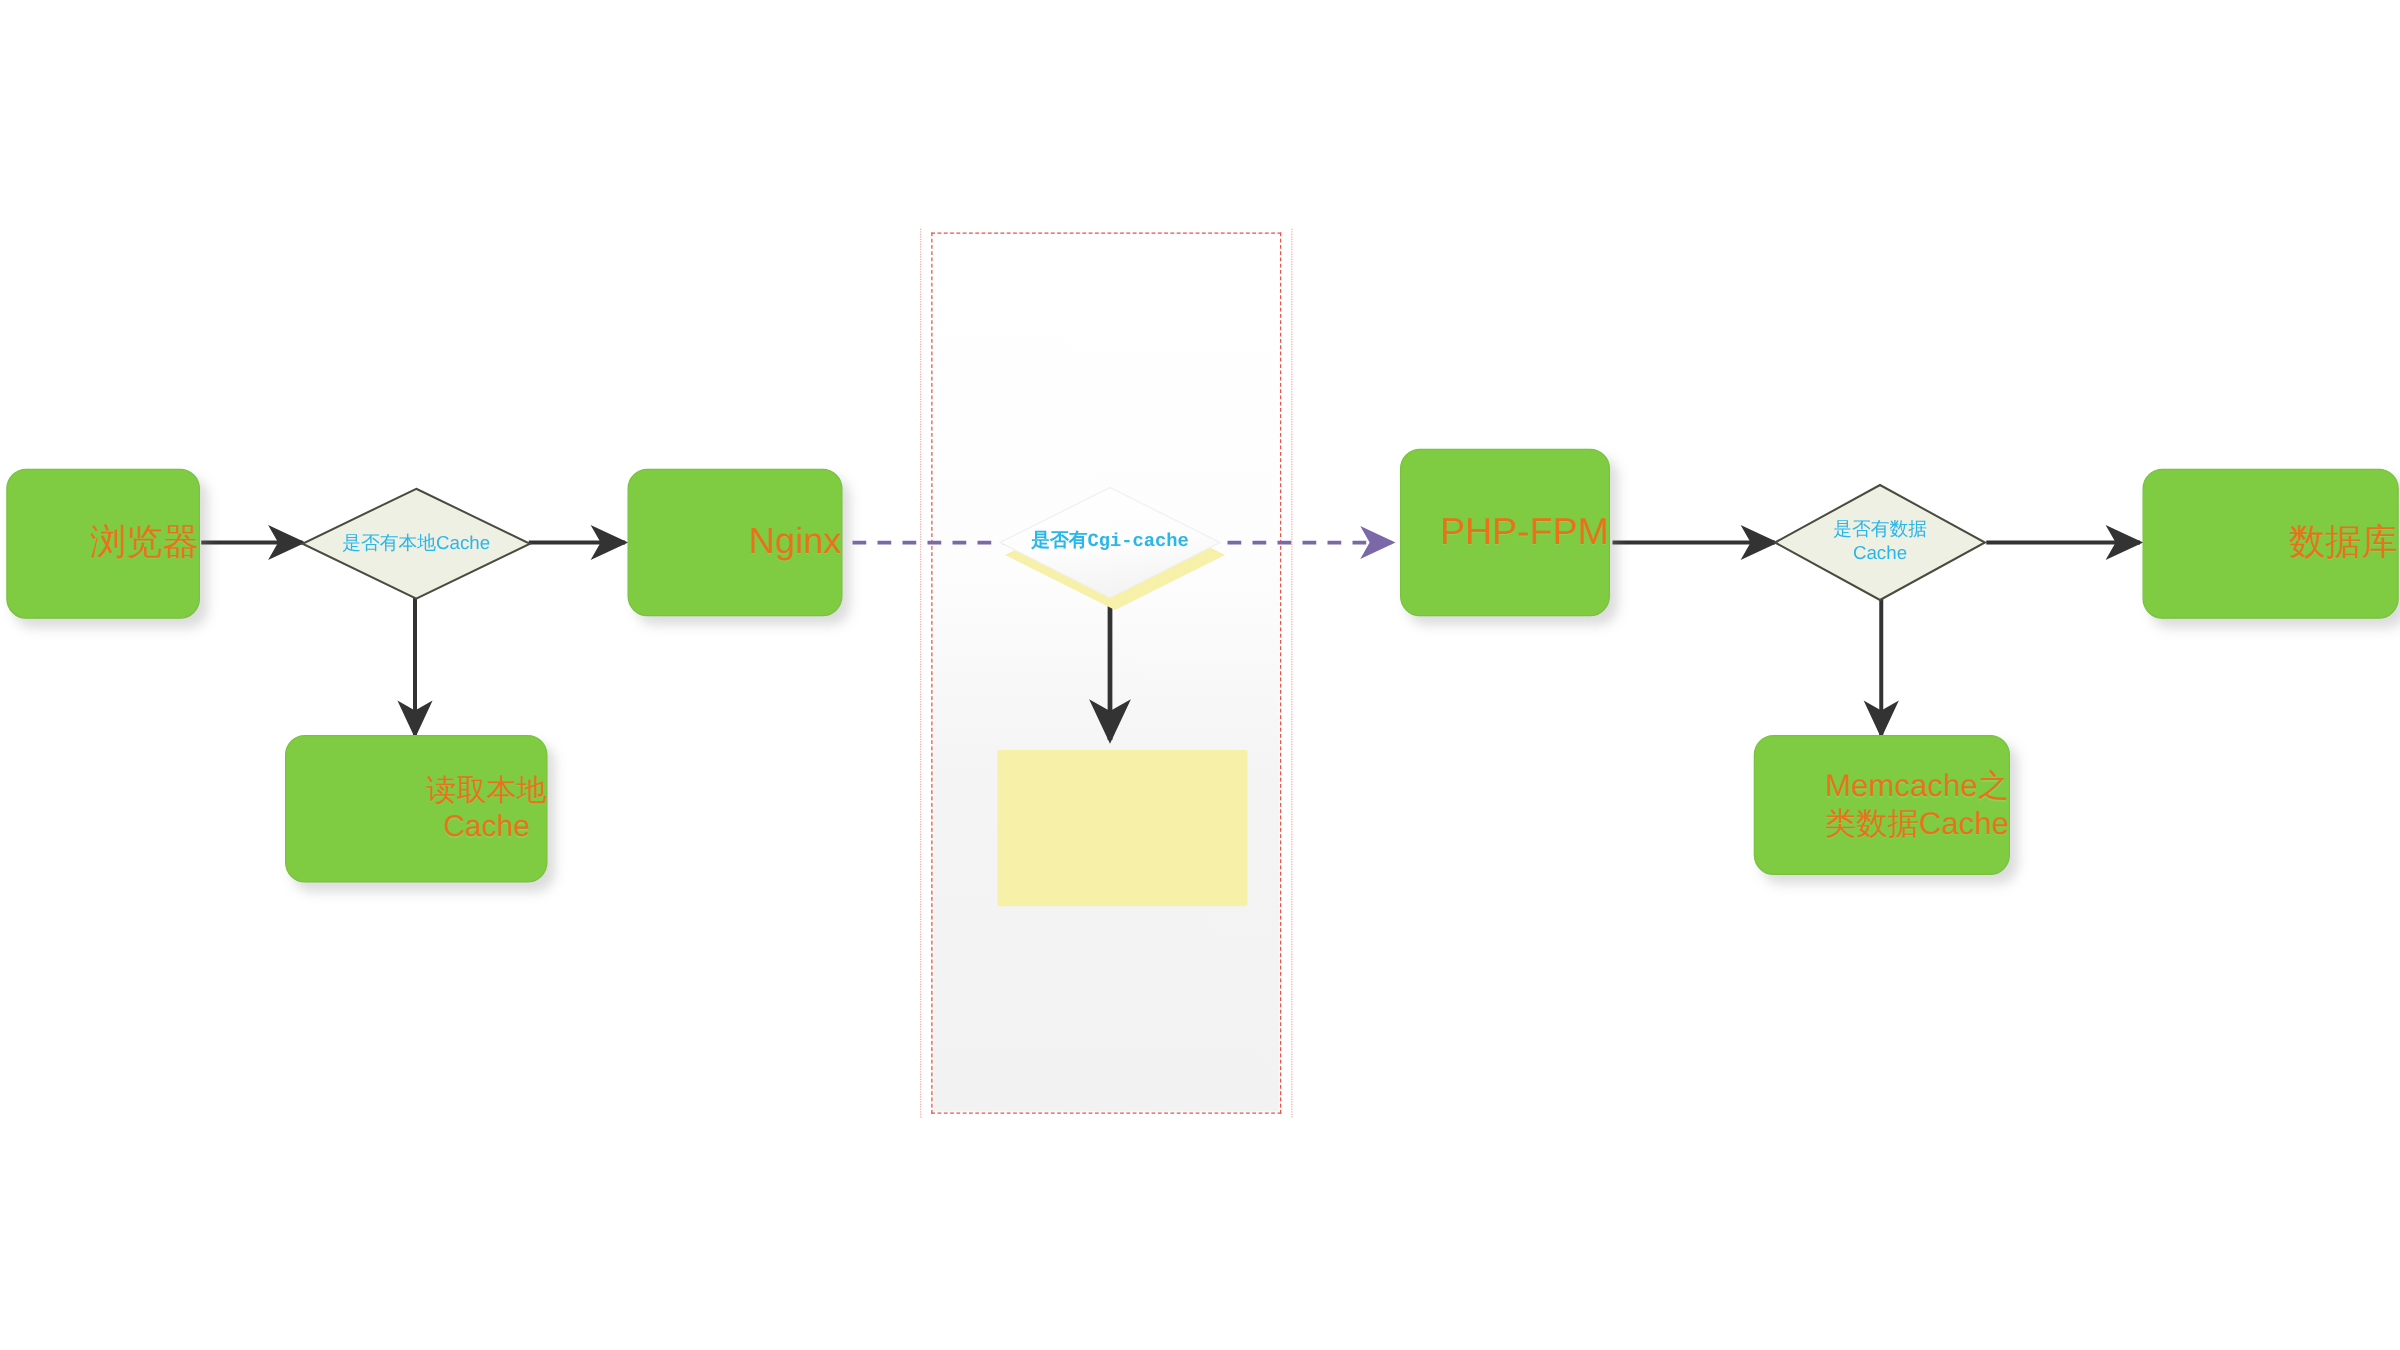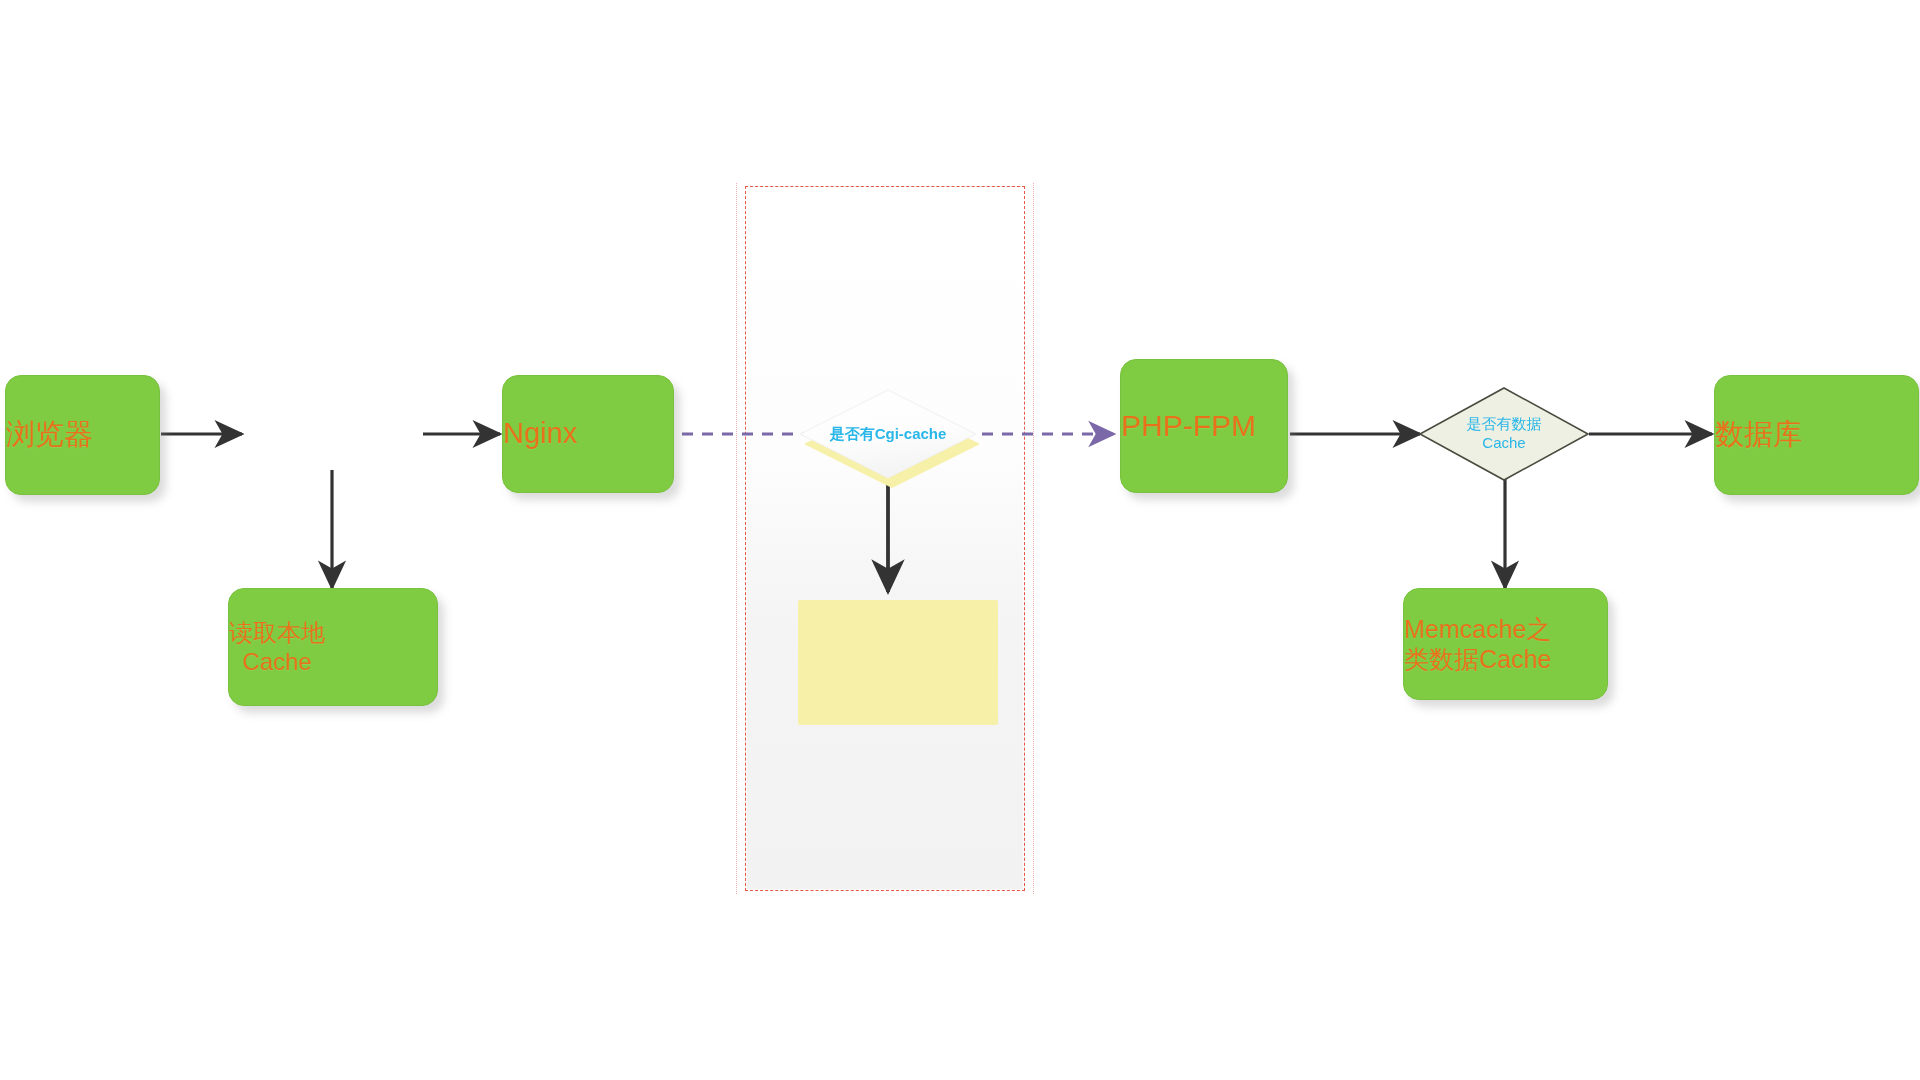--- a/index.html
+++ b/index.html
@@ -31,21 +31,21 @@
   
   .gbox {
     position: absolute;
     box-sizing: border-box;
     border-radius: 16px;
     background: #7fcb42;
     border: 1px solid #79c23f;
     box-shadow: 6px 7px 9px rgba(140,140,140,0.30);
     display: flex;
     align-items: center;
-    justify-content: flex-start;
+    justify-content: flex-end;
     text-align: center;
     color: #e8711a;
     line-height: 1.22;
     text-shadow: 0 1px 0 rgba(255,255,255,0.10);
   }
   .gbox .lbl { display: block; white-space: pre-line; }
 
   
   .diamond-wrap {
     position: absolute;
@@ -110,21 +110,21 @@
     border-radius: 2px;
     filter: blur(0.4px);
   }
 
   .cgi-diamond-shadow {
     position: absolute;
     z-index: 3;
   }
 
   .txt-cn { font-weight: normal; }
-  .txt-bold { font-weight: bold; }
+  .txt-bold { font-weight: bold; font-family: Liberation Mono, monospace; }
 </style>
 </head>
 <body>
 
 <div id="canvas">
 
   <div class="red-zone" style="left:745px; top:186px; width:280px; height:705px;"></div>
 
   <svg class="layer" viewBox="0 0 1920 1080" preserveAspectRatio="none">
     <defs>
@@ -166,20 +166,26 @@
 
     <g>
       <line x1="1505" y1="468" x2="1505" y2="588" stroke="#333333" stroke-width="3.2" marker-end="url(#ah)"></line>
     </g>
   </svg>
 
   <div class="gbox" style="left:5px; top:375px; width:155px; height:120px; font-size:29px;">
     <span class="lbl txt-cn">浏览器</span>
   </div>
 
+  <div class="diamond-wrap" style="left:240px; top:389px; width:186px; height:92px;">
+    <svg width="186" height="92" viewBox="0 0 186 92">
+      <polygon points="93,2 184,46 93,90 2,46" fill="#eef0e3" stroke="#4a4a3f" stroke-width="1.6"></polygon>
+    </svg>
+    <div class="dia-text txt-cn" style="font-size:15px;">是否有本地Cache</div>
+  </div>
 
   <div class="gbox" style="left:228px; top:588px; width:210px; height:118px; font-size:24px;">
     <span class="lbl txt-cn">读取本地
 Cache</span>
   </div>
 
   <div class="gbox" style="left:502px; top:375px; width:172px; height:118px; font-size:29px;">
     <span class="lbl">Nginx</span>
   </div>
 

